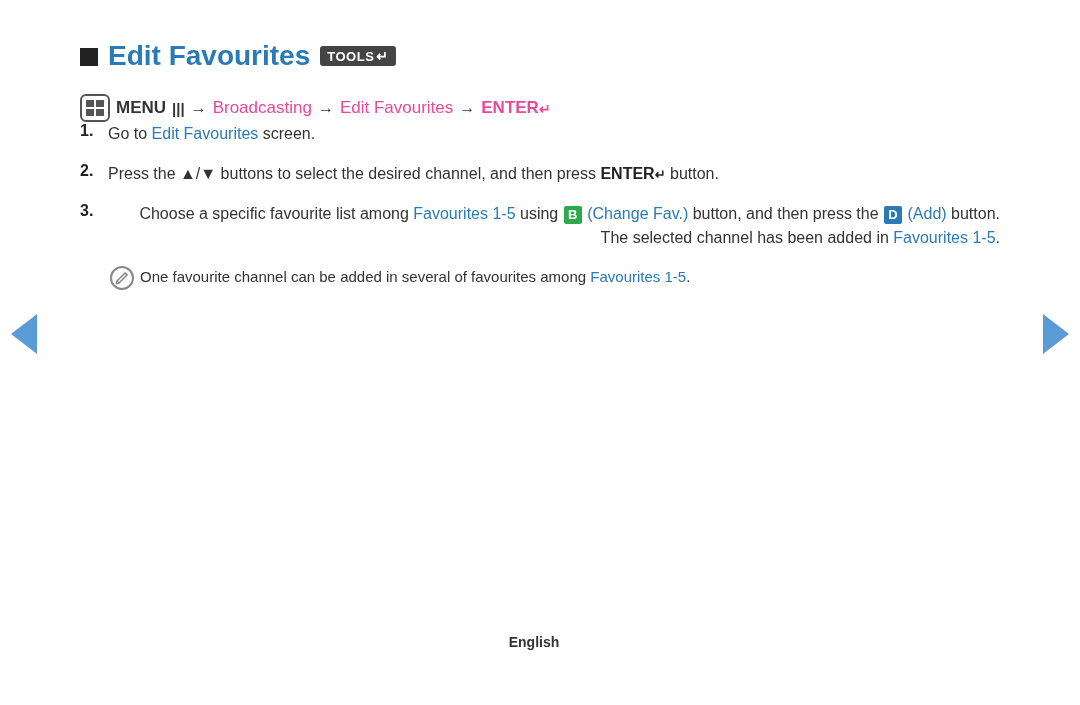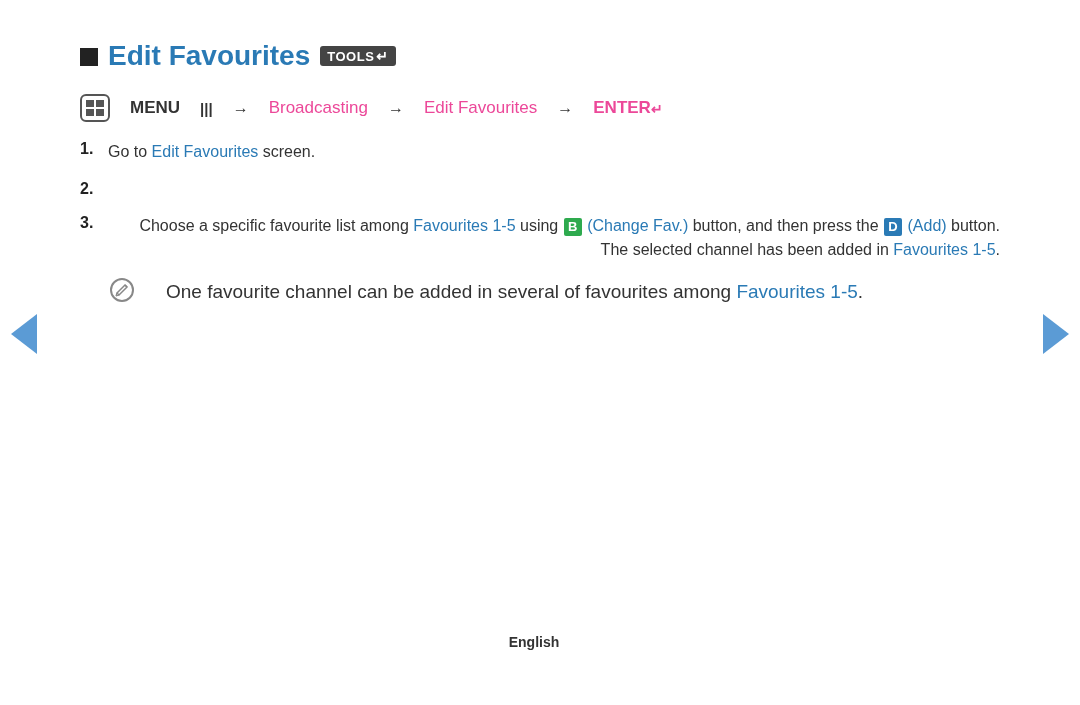--- a/index.html
+++ b/index.html
@@ -85,23 +85,22 @@
       padding: 2px 7px 2px 7px;
       border-radius: 3px;
       letter-spacing: 0.5px;
       gap: 2px;
     }
 
     
     .breadcrumb-row {
       display: flex;
       align-items: center;
-      gap: 20px;
-      font-size: 16px;
-      margin-bottom: 18px;
+      gap: 6px;
+      font-size: 16px;
       flex-wrap: wrap;
     }
 
     .menu-icon-box {
       display: inline-flex;
       align-items: center;
       justify-content: center;
       border: 2px solid #555;
       border-radius: 6px;
       width: 30px;
@@ -211,24 +210,23 @@
       display: inline-flex;
       align-items: center;
       justify-content: center;
       font-size: 13px;
       color: #888;
       flex-shrink: 0;
       margin-top: 0px;
     }
 
     .note-text {
-      font-size: 19px;
+      font-size: 15px;
       color: #333;
       line-height: 1.5;
-      margin-left: 26px;
     }
 
     
     .footer {
       position: absolute;
       bottom: 18px;
       left: 0;
       right: 12px;
       text-align: center;
       font-size: 14px;
@@ -282,20 +280,23 @@
 
     <li>
       <span class="list-number">1.</span>
       <span class="list-content">
         <span>Go to </span><span class="blue-link">Edit Favourites</span><span> screen.</span>
       </span>
     </li>
 
     <li>
       <span class="list-number">2.</span>
+      <span class="list-content">
+        <span>Press the ▲/▼ buttons to select the desired channel, and then press </span><span class="bold-text">ENTER<span style="font-size:13px;">↵</span></span><span> button.</span>
+      </span>
     </li>
 
     <li>
       <span class="list-number">3.</span>
       <span class="list-content">
         <span>Choose a specific favourite list among </span><span class="blue-link">Favourites 1-5</span><span> using </span><span class="btn-badge btn-green">B</span><span> </span><span class="blue-link">(Change Fav.)</span><span> button, and then press the </span><span class="btn-badge btn-blue">D</span><span> </span><span class="blue-link">(Add)</span><span> button. The selected channel has been added in </span><span class="blue-link">Favourites 1-5</span><span>.</span>
       </span>
     </li>
 
   </ol>

